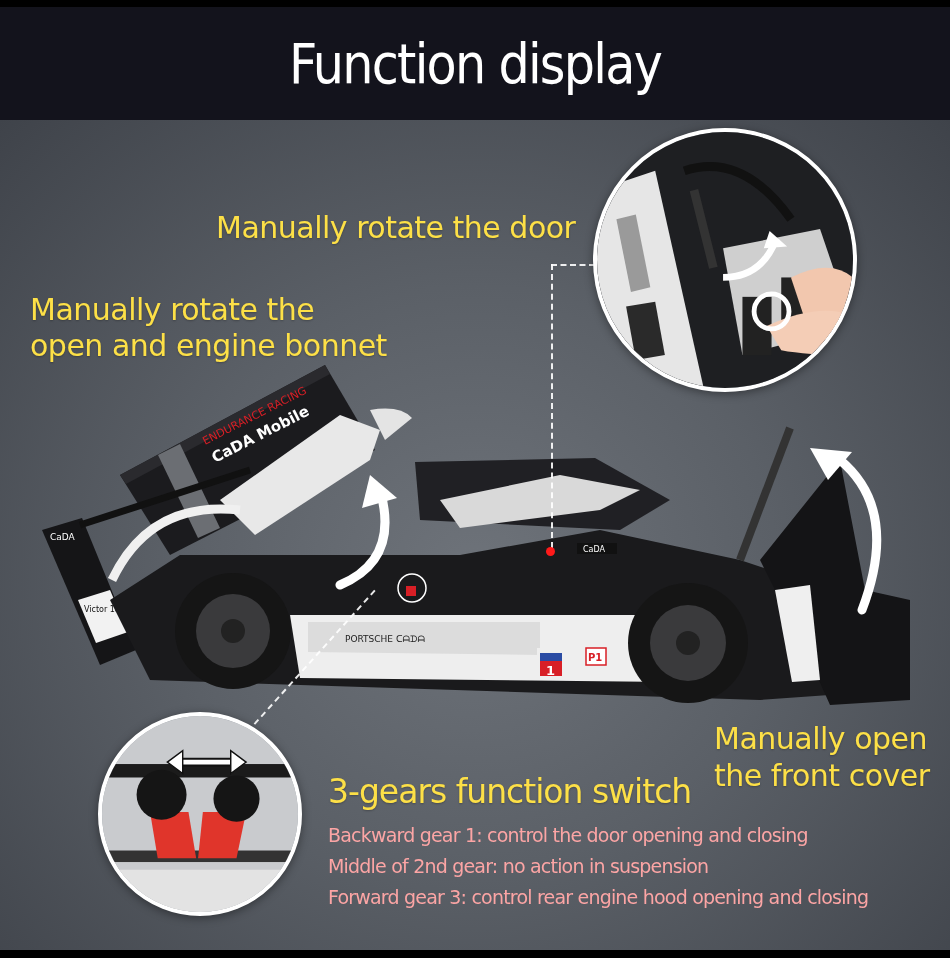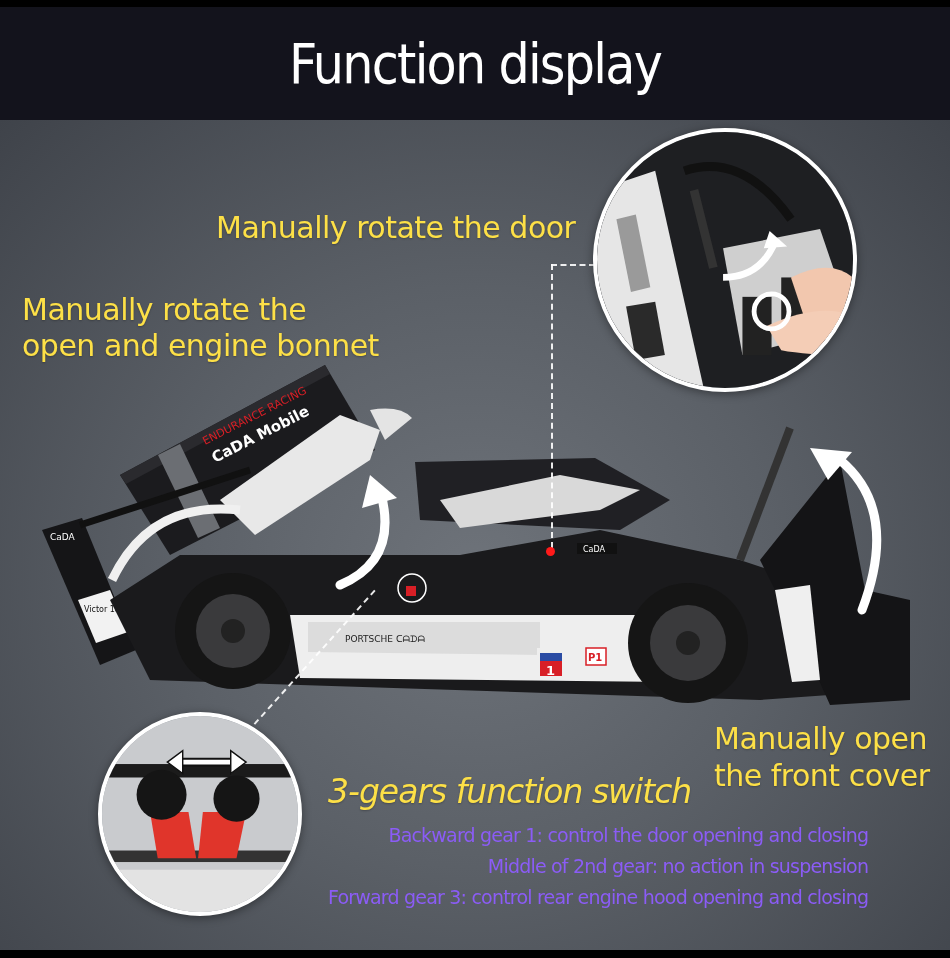--- a/index.html
+++ b/index.html
@@ -15,25 +15,25 @@
     border-left:42px solid transparent; border-right:42px solid transparent; border-top:30px solid #13131c;
     left:211px; }
 
   .main { position:absolute; left:0; top:120px; width:950px; height:830px;
     background: radial-gradient(ellipse at 50% 55%, #6e737a 0%, #5b6067 45%, #3f434a 100%); }
   .bottom-strip { position:absolute; left:0; top:950px; width:950px; height:8px; background:#000; }
 
   .label { position:absolute; color:#fde047; font-family:"DejaVu Sans", sans-serif; white-space:nowrap;
     letter-spacing:-0.5px; text-shadow:0 1px 2px rgba(0,0,0,0.25); }
   .lbl-door { left:216px; top:210px; font-size:30px; }
-  .lbl-bonnet { left:22px; top:292px; font-size:30px; line-height:36px; }
+  .lbl-bonnet { left:30px; top:292px; font-size:30px; line-height:36px; }
   .lbl-front { left:714px; top:720px; font-size:30px; line-height:37px; }
-  .lbl-switch-title { left:328px; top:772px; font-size:33px; letter-spacing:-1px;font-style:italic; }
+  .lbl-switch-title { left:328px; top:772px; font-size:33px; letter-spacing:-1px; }
   .switch-lines { position:absolute; left:328px; top:820px; }
-  .switch-line { font-family:"DejaVu Sans", sans-serif; font-size:19px; line-height:31px; color:#8b5cf6; letter-spacing:-0.8px; white-space:nowrap;text-align:right; }
+  .switch-line { font-family:"DejaVu Sans", sans-serif; font-size:19px; line-height:31px; color:#fca5a5; letter-spacing:-0.8px; white-space:nowrap; }
 
   .dash-v { position:absolute; border-left:2px dashed rgba(255,255,255,0.9); }
   .dash-h { position:absolute; border-top:2px dashed rgba(255,255,255,0.9); }
 
   .circle { position:absolute; border-radius:50%; border:4px solid #fff; overflow:hidden;
     background:#9aa0a6; box-shadow:0 2px 10px rgba(0,0,0,0.4); }
   .circle-door { left:593px; top:128px; width:264px; height:264px; }
   .circle-gear { left:98px; top:712px; width:204px; height:204px; }
 
   .car { position:absolute; left:40px; top:360px; width:880px; height:360px; }

